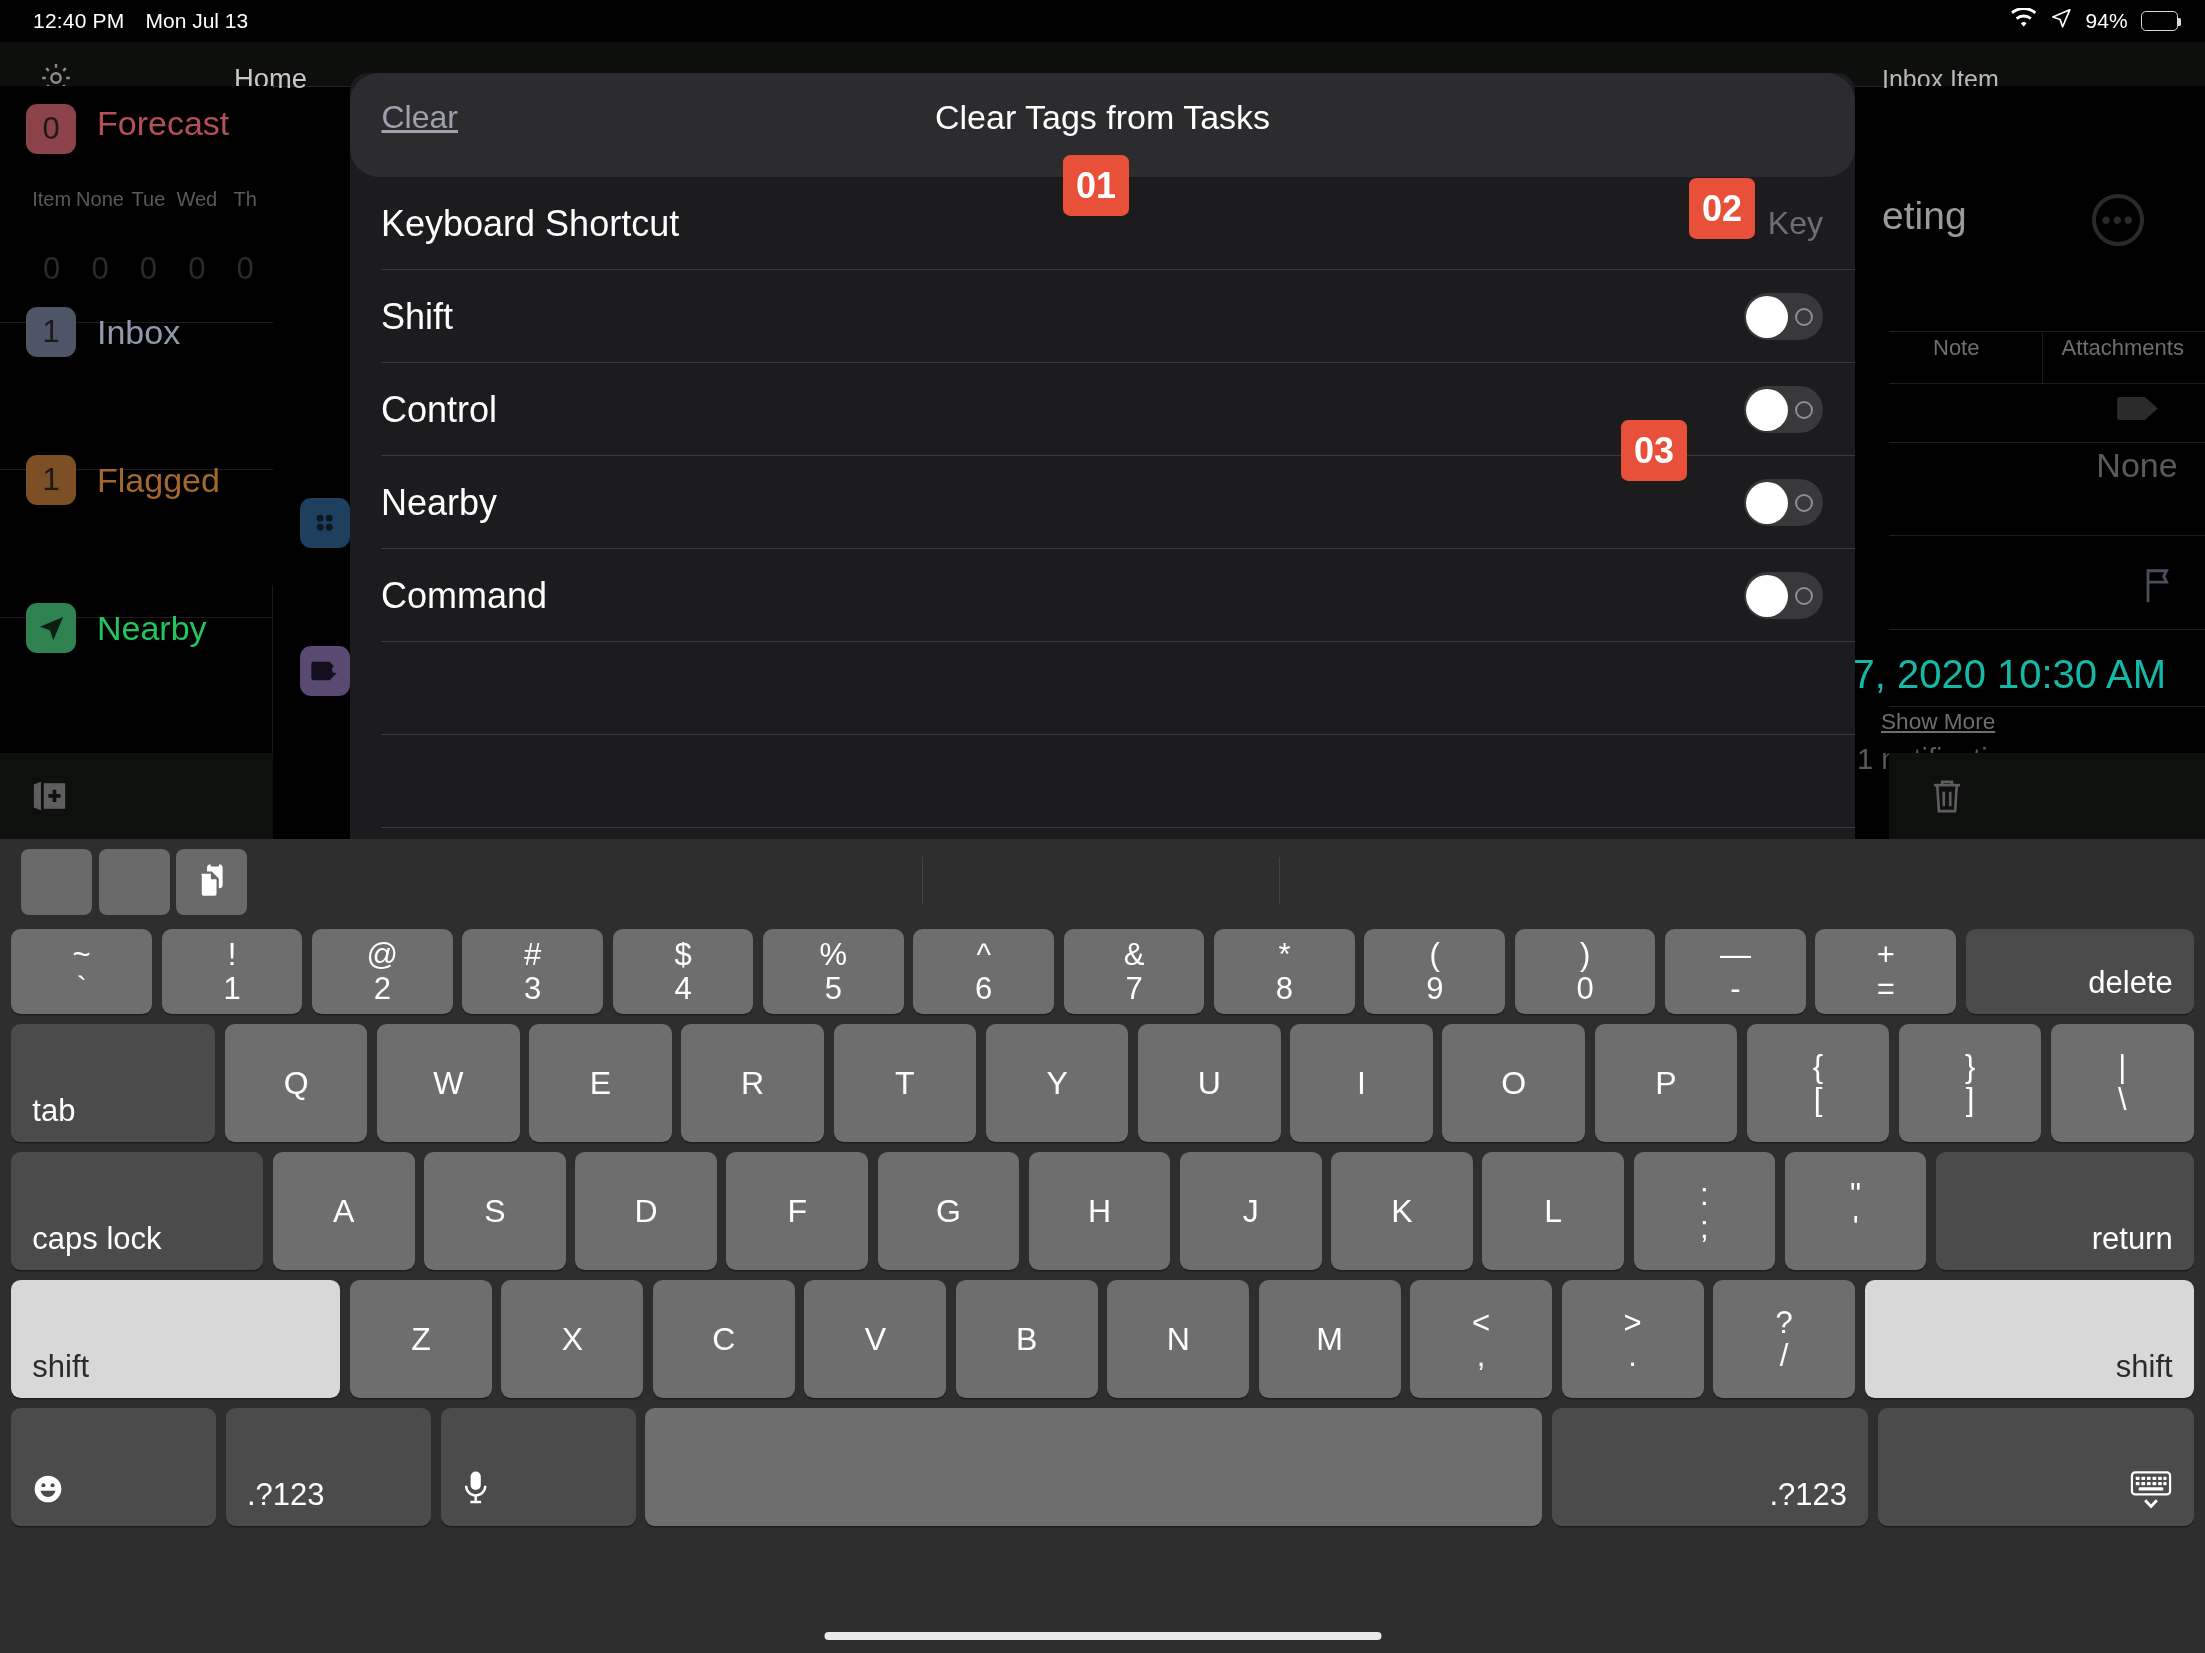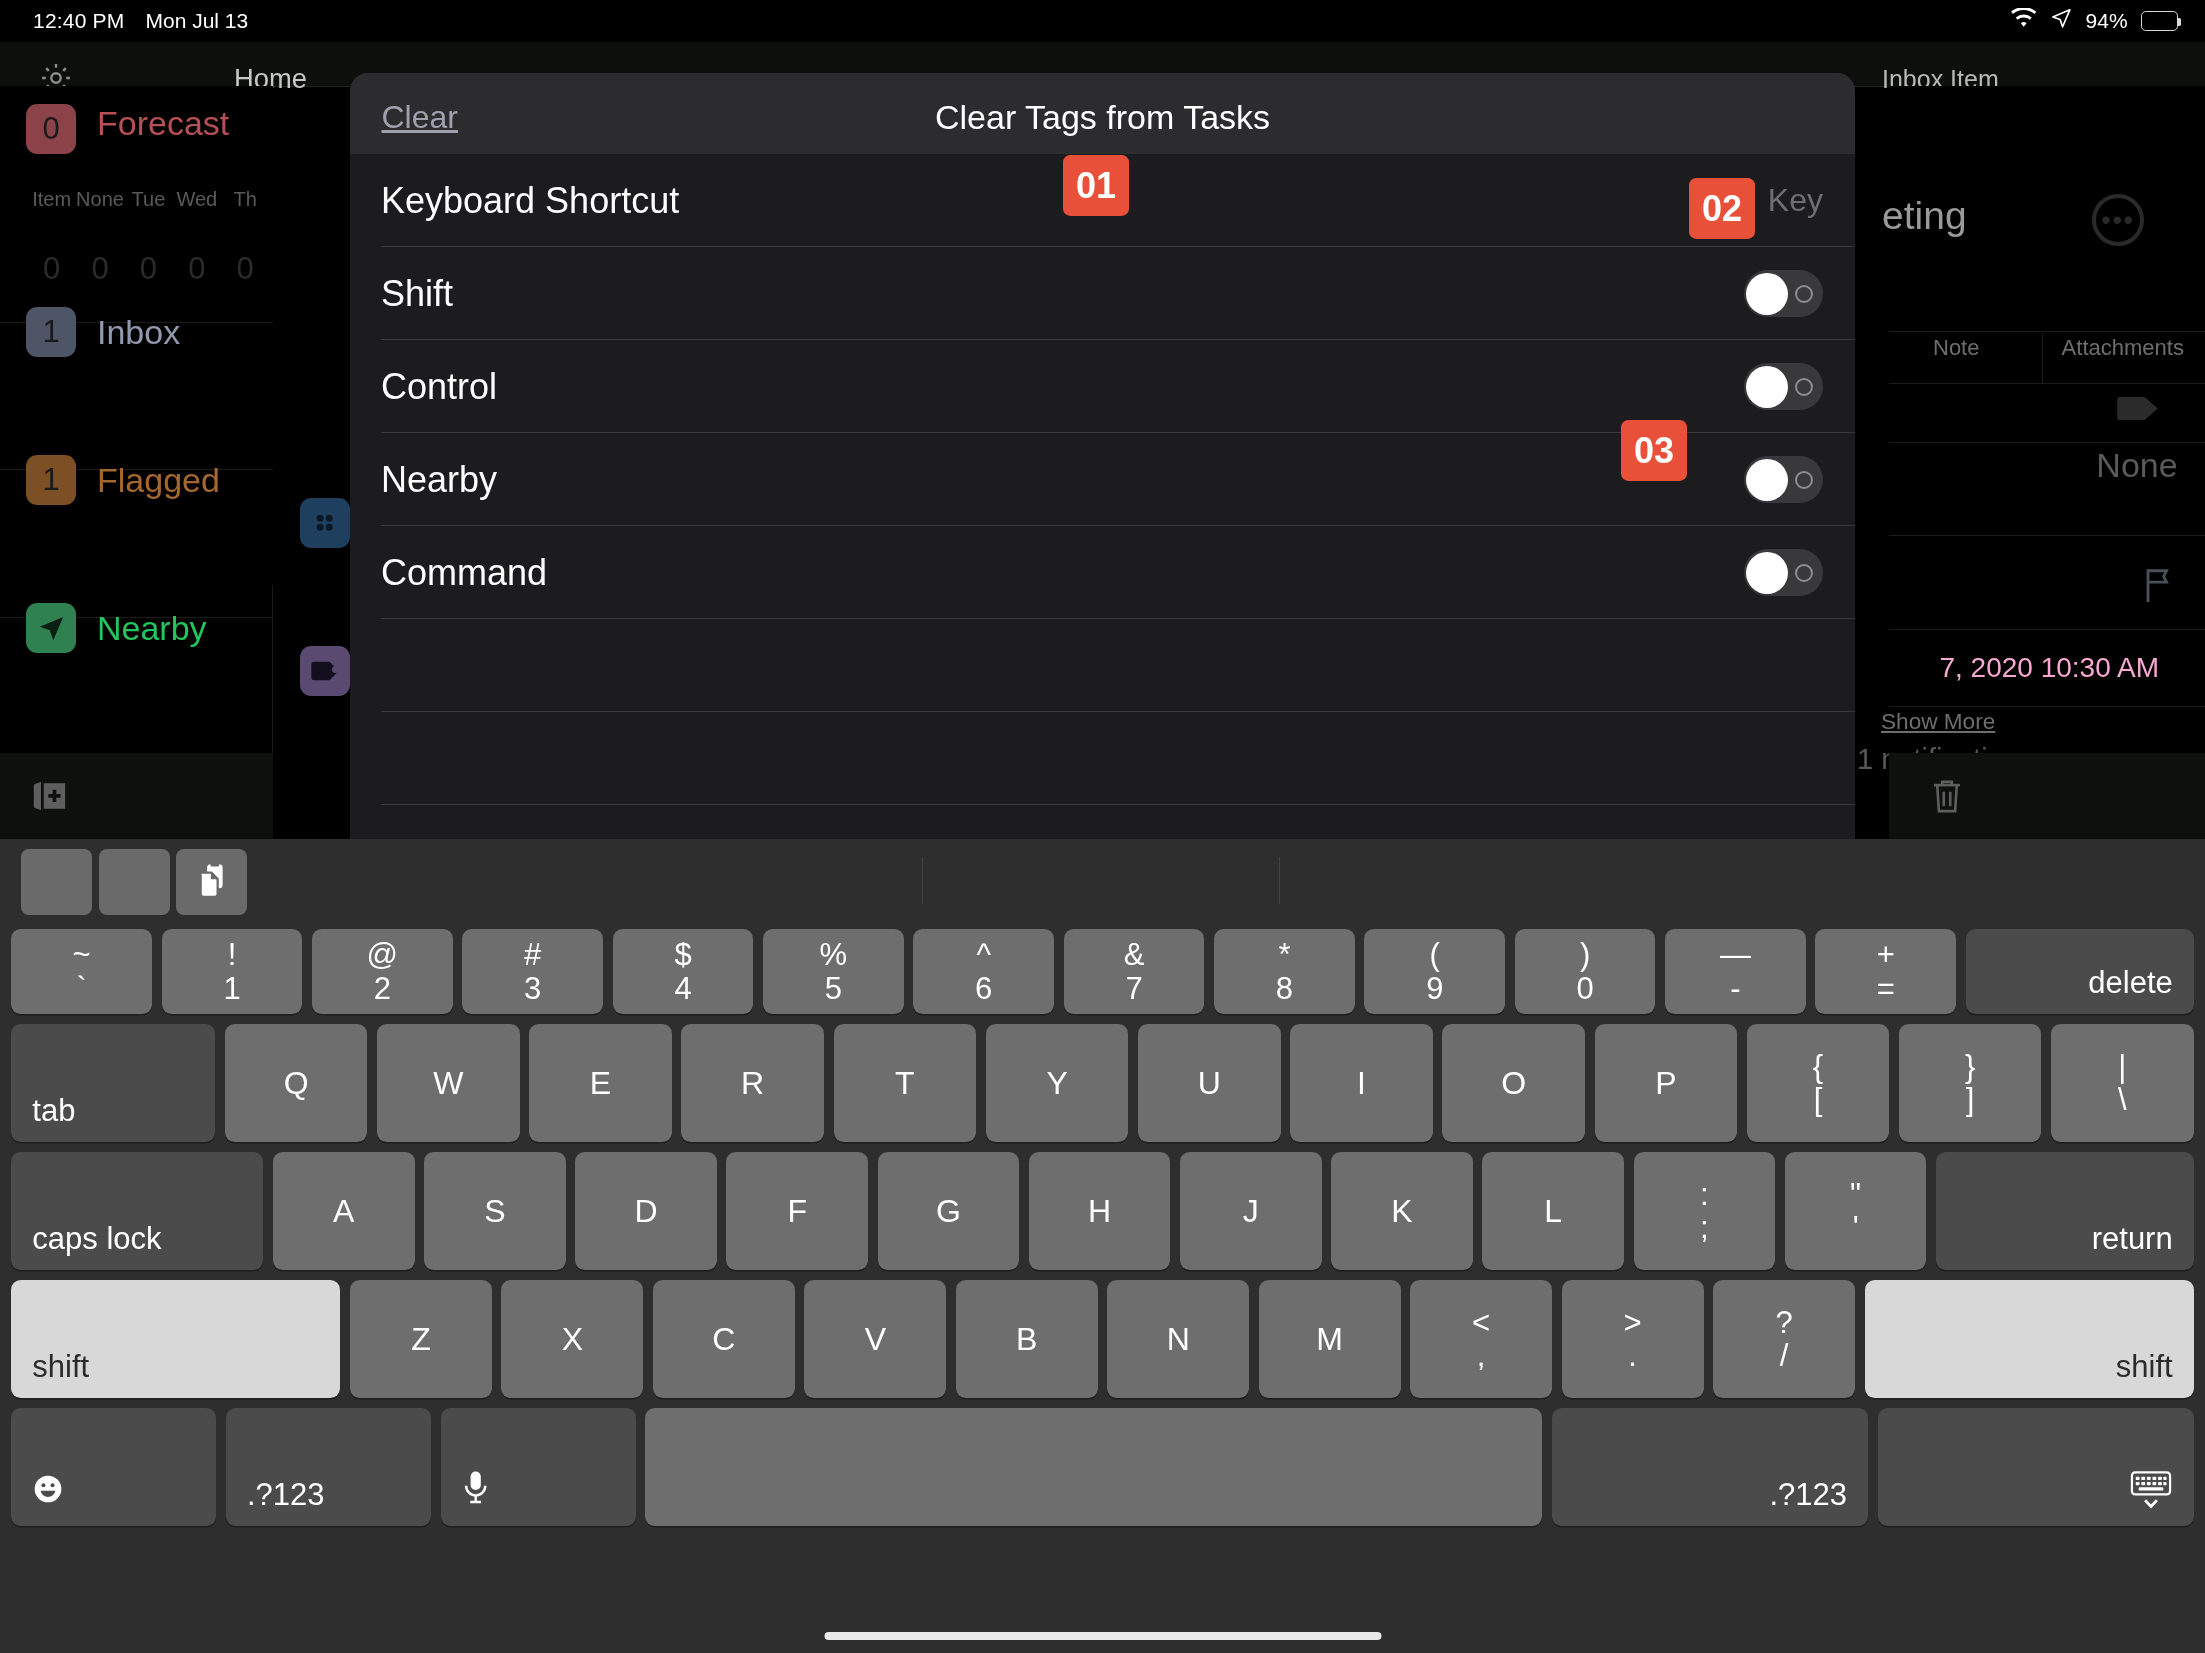--- a/index.html
+++ b/index.html
@@ -54,32 +54,32 @@
   .d-title { position:absolute; left:1882px; top:194px; color:#9a9a9a; font-size:39px;}
   .d-more { position:absolute; left:2092px; top:194px; width:52px;height:52px;border-radius:50%;
             border:4px solid #2a2a2a; display:flex;align-items:center;justify-content:center; color:#2a2a2a; font-size:27.4px; letter-spacing:1.6px;}
   .d-tabs { position:absolute; left:1873px; top:335px; width:333px; display:flex; }
   .d-tab { flex:1; text-align:center; color:#6e6e6e; font-size:22px; }
   .d-rule { position:absolute; background:#1c1c1c; height:0.8px; }
   .d-vrule { position:absolute; background:#1c1c1c; width:0.8px; }
   .d-tagicon { position:absolute; left:2115px; top:394px; color:#2b2b2b; font-size:32px;}
   .d-none { position:absolute; right:27.4px; top:446px; color:#5a5a5a; font-size:34px;}
   .d-flag { position:absolute; right:29px; top:565px; color:#4a4f5c; font-size:36px;}
-  .d-date { position:absolute; right:46px; top:652px; color:#f9a8d4; font-size:28px; white-space:nowrap;}
+  .d-date { position:absolute; right:39px; top:652px; color:#14b8a6; font-size:40px; white-space:nowrap;}
   .d-showmore { position:absolute; left:1881px; top:709px; color:#6e6e6e; font-size:22.6px; text-decoration:underline;}
   .d-notif { position:absolute; left:1857px; top:743px; color:#585858; font-size:29px; white-space:nowrap;}
   .d-trashbar { position:absolute; left:1889px; top:753px; width:316px; height:86px; background:#0e100e;}
   .d-trash { position:absolute; left:1929px; top:777px; color:#5e5e5e; font-size:37px;}
 
   
   .modal {
     position:absolute; left:350px; top:73px; width:1505px; height:767px;
     background:#1c1c1e; border-radius:18px 18px 0 0; overflow:hidden; z-index: 3;
   }
-  .modal-header { position:relative; height:81px; background:#2c2c2e; }
+  .modal-header { position:relative; height:104px; background:#2c2c2e;border-radius:29px; }
   .modal-clear { position:absolute; left:31.5px; top:26px; color:#9ea0ae; font-size:32px; text-decoration:underline; }
   .modal-title { position:absolute; left:0; top:25px; width:100%; text-align:center; color:#fff; font-size:34px; }
   .modal-body { background:#1c1c1e; }
   .row { position:relative; height:93px; display:flex; align-items:center; padding:0 32px 0 31px; }
   .row-label { color:#fff; font-size:36px; }
   .row-value { margin-left:auto; color:#6e6e73; font-size:32px; }
   .row-sep { position:absolute; left:31px; right:0; bottom:0; height:0.8px; background:#3a3a3c; }
 
   
   .toggle { margin-left:auto; width:79px; height:47px; border-radius:23.4px; background:#39393c;

